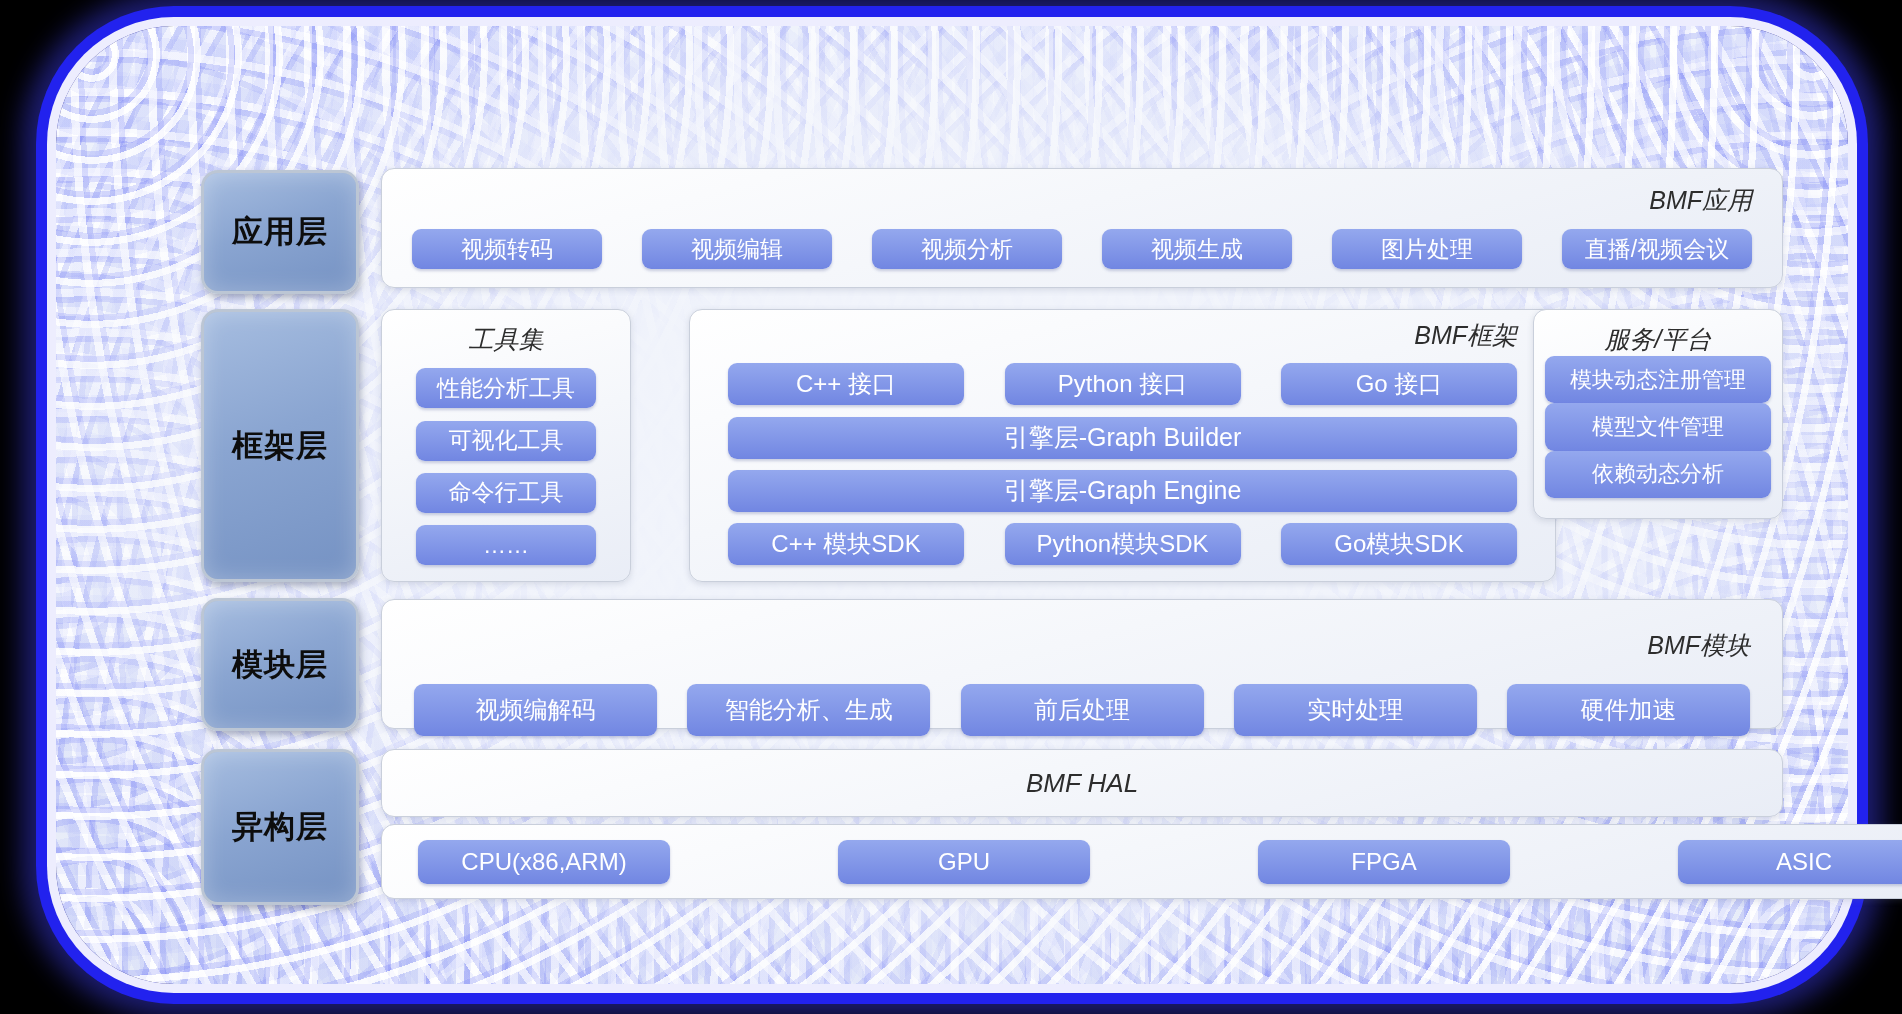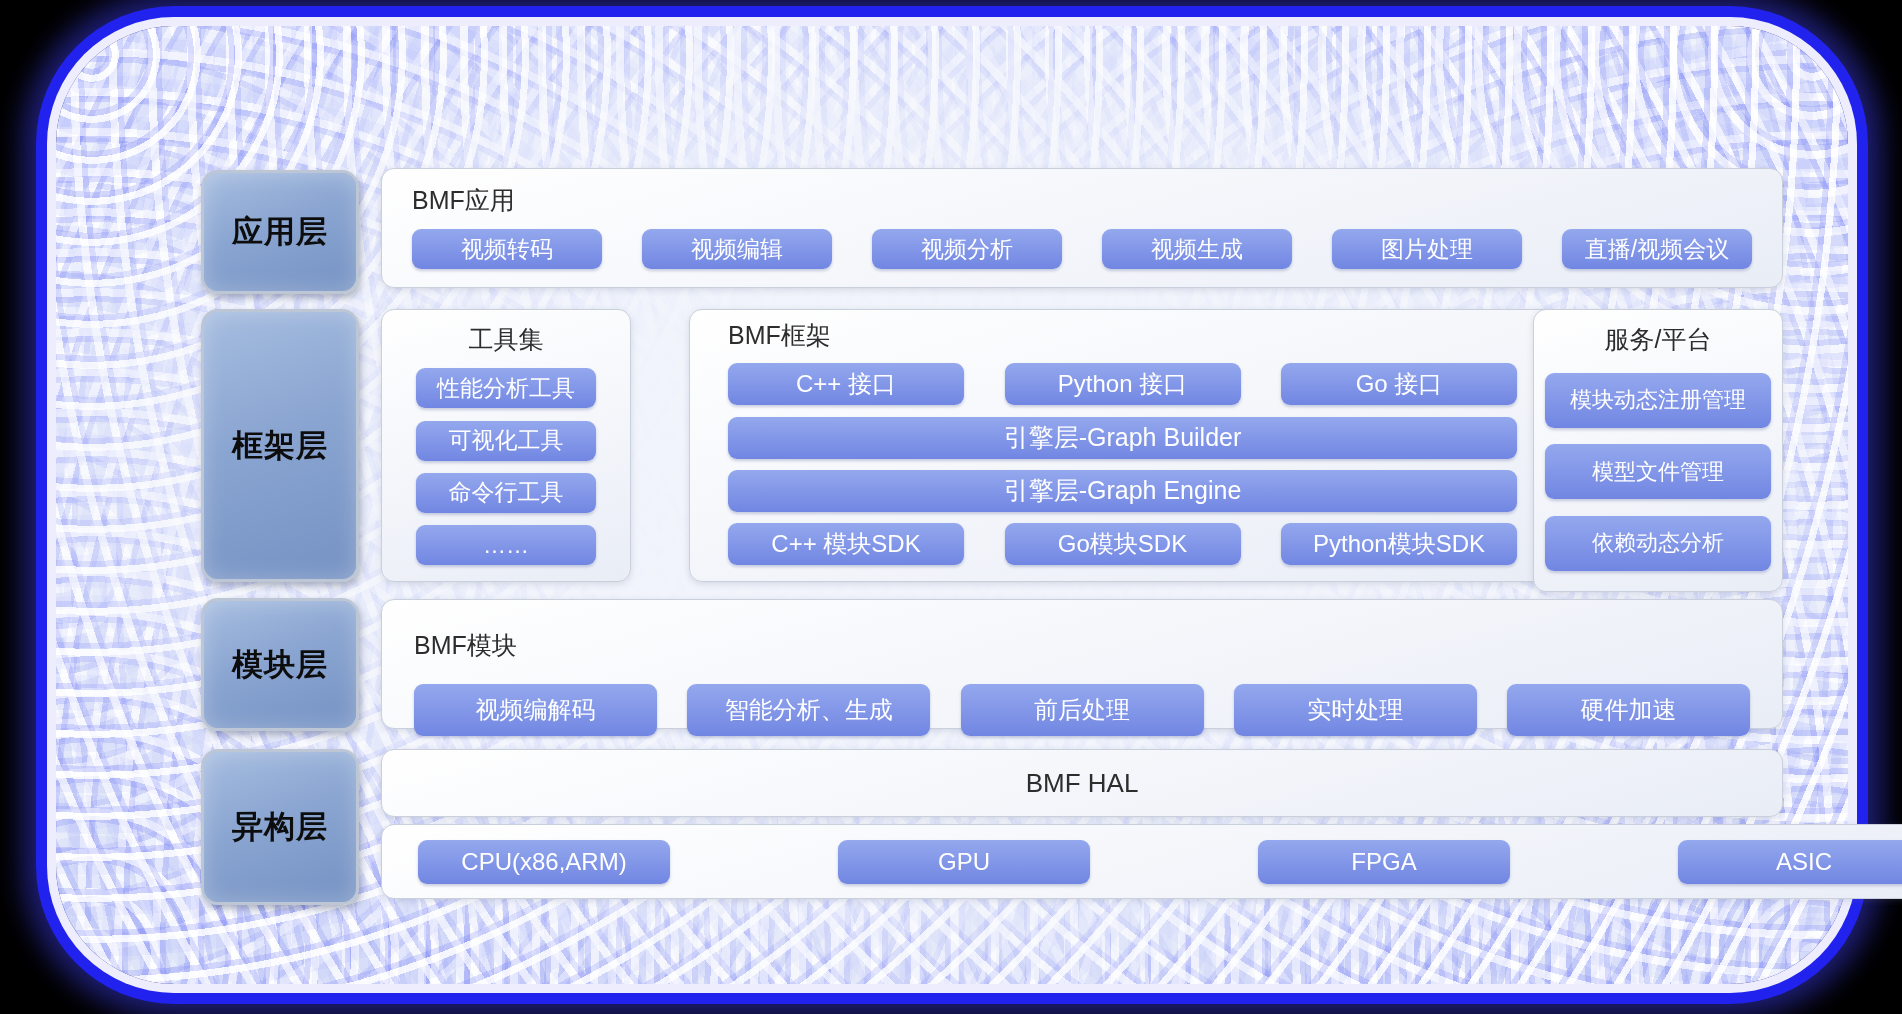--- a/index.html
+++ b/index.html
@@ -37,21 +37,21 @@
     font-size:31px;font-weight:700;color:#0d0d0d;letter-spacing:1px;
   }
   
   .panel{
     position:absolute;box-sizing:border-box;
     background:linear-gradient(165deg,#ffffff 0%,#f5f7fb 45%,#e9edf6 100%);
     border:1px solid #c9cfdb;border-radius:13px;
     box-shadow:0 2px 6px rgba(100,110,140,0.20);
   }
   .panel-title{
-    text-align:left;font-size:25px;color:#2d2d2d;line-height:34px;height:34px;
+    text-align:right;font-size:25px;color:#2d2d2d;line-height:34px;height:34px;font-style:italic;
   }
   
   .btn{
     background:linear-gradient(180deg,#94a8ee 0%,#7186e2 100%);
     border-radius:9px;color:#fff;
     display:flex;align-items:center;justify-content:center;
     box-shadow:0 2px 3px rgba(80,90,150,0.28);
     white-space:nowrap;box-sizing:border-box;
   }
   
@@ -62,21 +62,21 @@
   .p-toolset{left:325px;top:283px;width:250px;height:273px;padding:12px 12px 16px;
     display:flex;flex-direction:column;align-items:center;justify-content:space-between;}
   .p-toolset .btn{width:180px;height:40px;font-size:23px;}
   
   .p-framework{left:593px;top:283px;width:867px;height:273px;padding:8px 38px 16px;
     display:flex;flex-direction:column;justify-content:space-between;margin-left:40px;}
   .fw-row{display:flex;justify-content:space-between;gap:16px;}
   .fw-row .btn{width:236px;height:42px;font-size:24px;}
   .fw-bar{height:42px;font-size:25px;}
   
-  .p-service{left:1477px;top:283px;width:250px;height:283px;padding:12px 0 20px;
+  .p-service{left:1477px;top:283px;width:250px;height:210px;padding:12px 0 20px;
     display:flex;flex-direction:column;align-items:center;justify-content:space-between;}
   .p-service .btn{width:226px;height:55px;font-size:22px;}
   
   .p-module{left:325px;top:573px;width:1402px;height:130px;padding:28px 32px 0;}
   .mod-row{display:flex;justify-content:space-between;margin-top:22px;font-family:Liberation Serif, serif;}
   .mod-row .btn{width:243px;height:52px;font-size:24px;}
   
   .p-hal{left:325px;top:723px;width:1402px;height:68px;
     display:flex;align-items:center;justify-content:center;}
   .p-hal .panel-title{font-size:26px;}
@@ -123,22 +123,22 @@
     <div class="panel-title">BMF框架</div>
     <div class="fw-row">
       <div class="btn">C++ 接口</div>
       <div class="btn">Python 接口</div>
       <div class="btn">Go 接口</div>
     </div>
     <div class="btn fw-bar">引擎层-Graph Builder</div>
     <div class="btn fw-bar">引擎层-Graph Engine</div>
     <div class="fw-row">
       <div class="btn">C++ 模块SDK</div>
+      <div class="btn">Python模块SDK</div>
       <div class="btn">Go模块SDK</div>
-      <div class="btn">Python模块SDK</div>
     </div>
   </div>
 
   <div class="panel p-service">
     <div class="panel-title">服务/平台</div>
     <div class="btn">模块动态注册管理</div>
     <div class="btn">模型文件管理</div>
     <div class="btn">依赖动态分析</div>
   </div>
 

